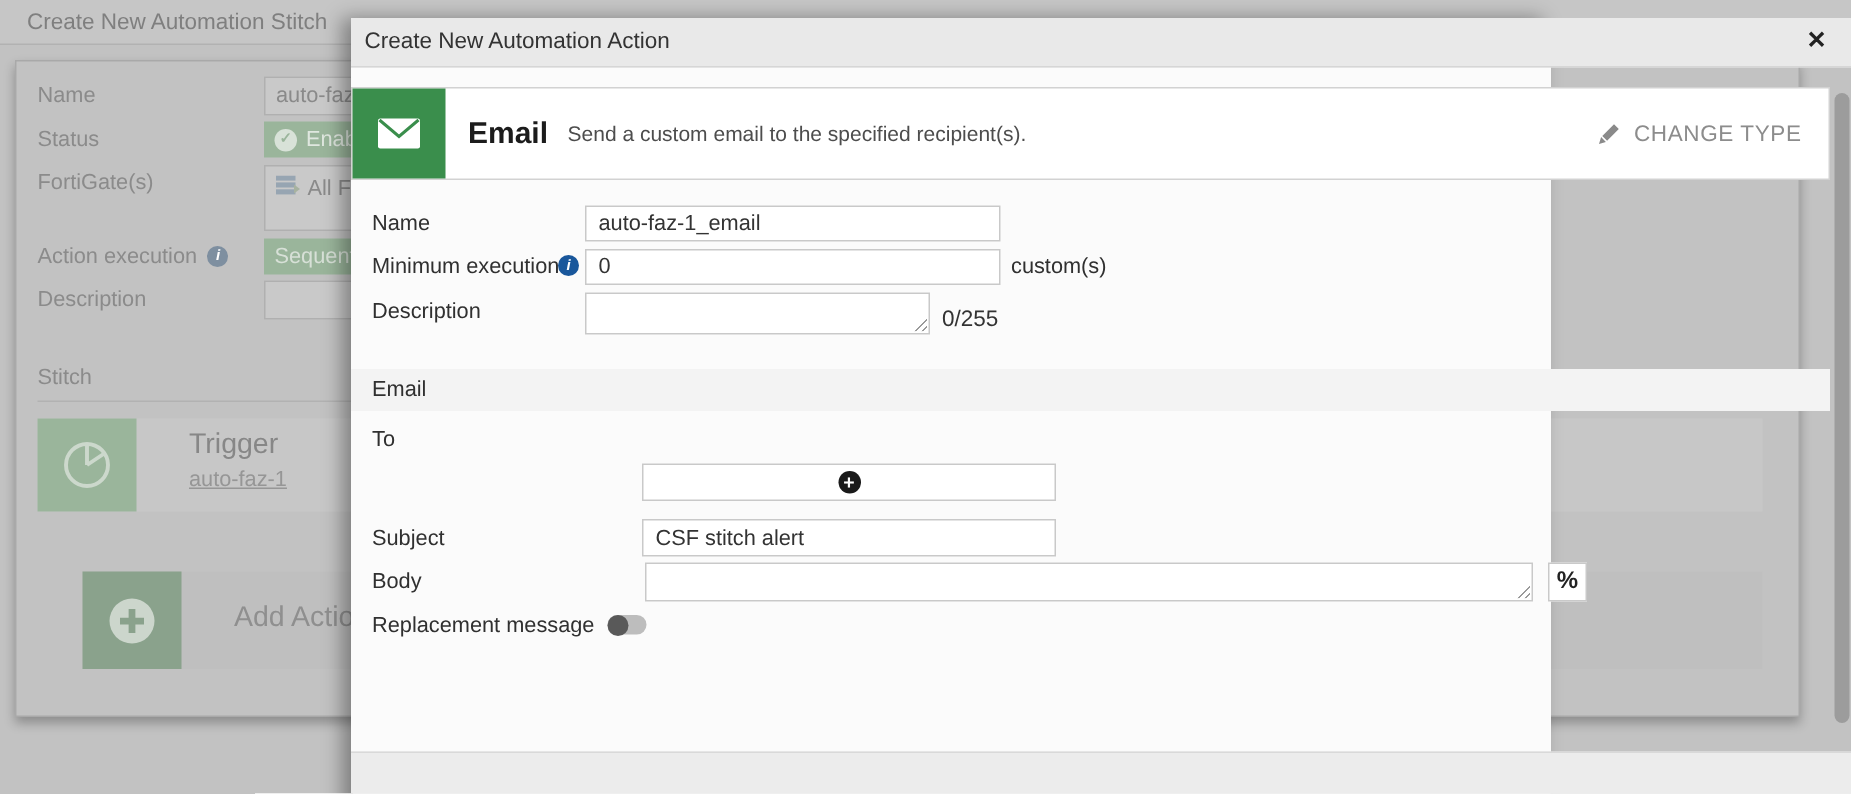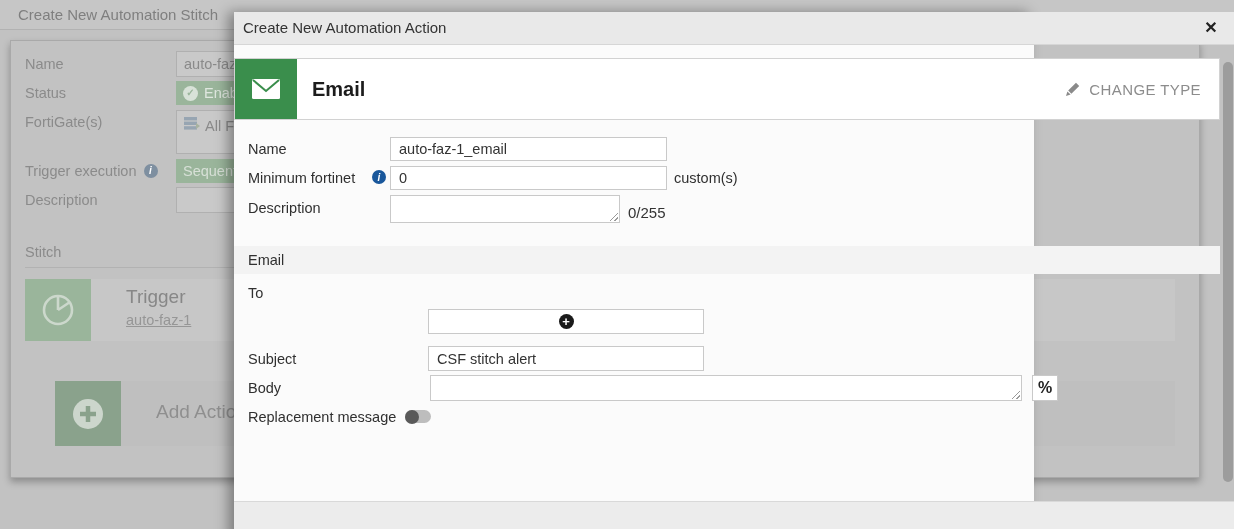--- a/index.html
+++ b/index.html
@@ -106,21 +106,21 @@
       <svg width="16" height="13" viewBox="0 0 16 13" style="margin-top:3px;flex:0 0 auto;">
         <rect x="0" y="0" width="13" height="3.4" fill="#97a5b2"></rect>
         <rect x="0" y="4.6" width="13" height="3.4" fill="#97a5b2"></rect>
         <rect x="0" y="9.2" width="13" height="3.4" fill="#97a5b2"></rect>
         <path d="M12 6 L16 9 L12 12 Z" fill="#a7b2a0"></path>
       </svg>
       <span>All F</span>
     </div>
 
     <div class="abs bg-label" style="left:14px;top:120px;display:flex;align-items:center;gap:7px;">
-      <span>Trigger execution</span>
+      <span>Action execution</span>
       <span class="info-icon" style="background:#7e8fa0;">i</span>
     </div>
     <div class="abs bg-badge" style="left:165px;top:118px;width:140px;height:24px;color:#d7e0d7;">
       <span>Sequent</span>
     </div>
 
     <div class="abs bg-label" style="left:14px;top:149px;">Description</div>
     <div class="abs bg-input" style="left:165px;top:146px;width:140px;height:26px;">
       <span></span>
     </div>
@@ -158,32 +158,33 @@
     </div>
 
     <div class="abs type-card">
       <div class="type-card-green">
         <svg width="30" height="22" viewBox="0 0 30 22">
           <rect x="1" y="1" width="28" height="20" rx="1.5" fill="#ffffff"></rect>
           <path d="M2 2 L15 13 L28 2" fill="none" stroke="#3a8e4c" stroke-width="2"></path>
         </svg>
       </div>
       <div class="type-card-title">Email</div>
+      <div class="type-card-desc">Send a custom email to the specified recipient(s).</div>
       <div class="change-type">
         <svg width="16" height="16" viewBox="0 0 16 16">
           <path d="M1 15 l1.4-4.6 3.2 3.2 L1 15 Z M3.2 9.6 L11 1.8 l3.2 3.2 L6.4 12.8 Z" fill="#8a8a8a"></path>
         </svg>
         <span>CHANGE TYPE</span>
       </div>
     </div>
 
     <div class="abs f-label" style="left:14px;top:127px;">Name</div>
     <input class="abs f-input" style="left: 156px; top: 125px; width: 277px; height: 24px;" value="auto-faz-1_email">
 
-    <div class="abs f-label" style="left:14px;top:156px;">Minimum fortinet</div>
+    <div class="abs f-label" style="left:14px;top:156px;">Minimum execution</div>
     <span class="abs info-icon" style="left:138px;top:158px;">i</span>
     <input class="abs f-input" style="left: 156px; top: 154px; width: 277px; height: 24px;" value="0">
     <div class="abs f-label" style="left:440px;top:156px;">custom(s)</div>
 
     <div class="abs f-label" style="left:14px;top:186px;">Description</div>
     <div class="abs" style="left:156px;top:183px;width:230px;height:28px;">
       <textarea class="f-input" style="width: 230px; height: 28px;"></textarea>
       <div class="resize-corner"></div>
     </div>
     <div class="abs" style="left:394px;top:192px;font-size:15px;color:#333;">0/255</div>

